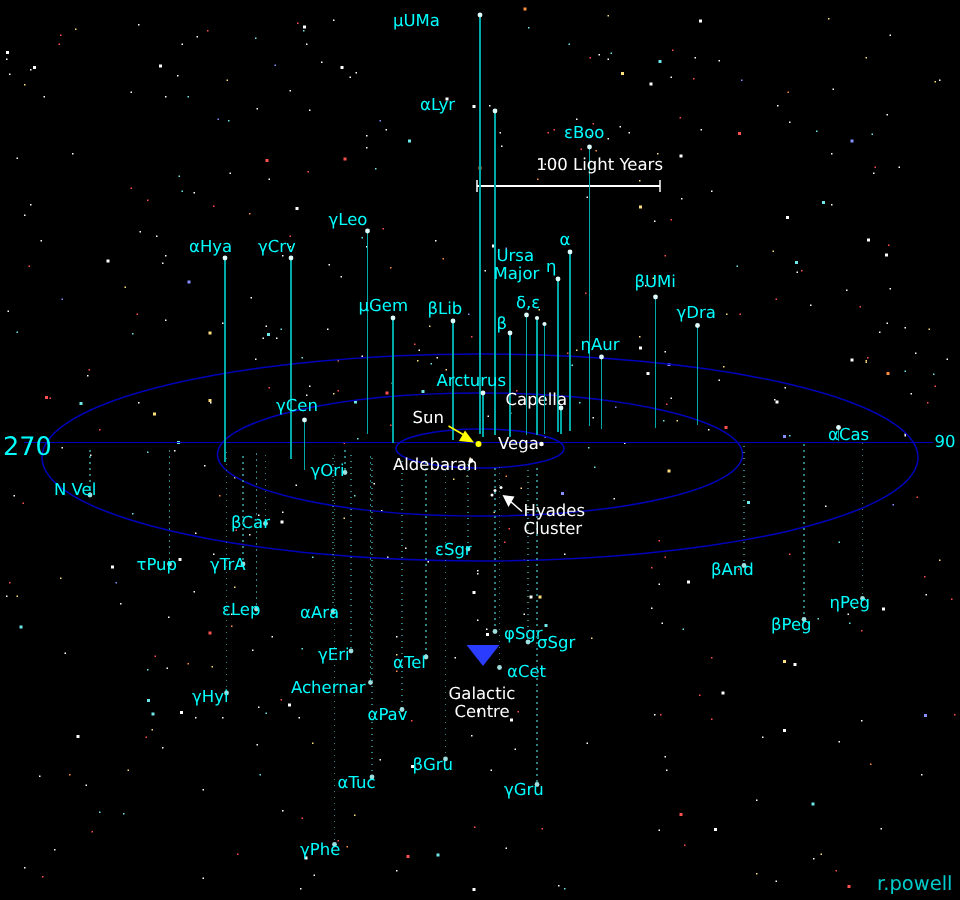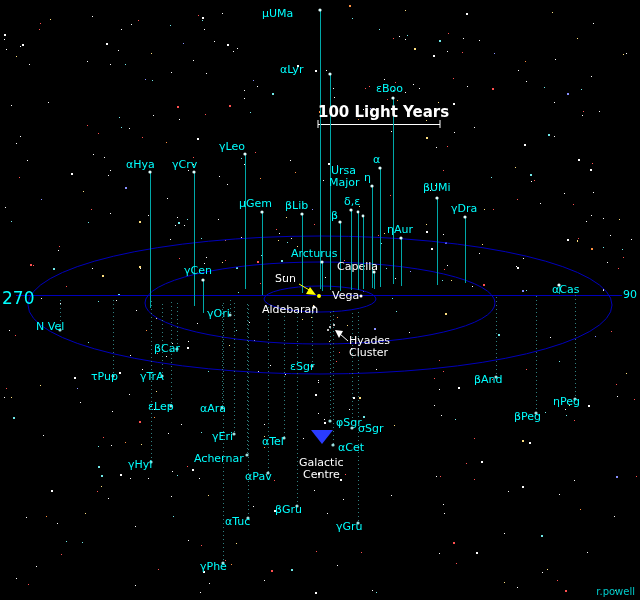--- a/index.html
+++ b/index.html
@@ -5,22 +5,22 @@
   html,body{margin:0;padding:0;background:#000;}
   .stage{
     position:relative;width:640px;height:600px;background:#000;overflow:hidden;
     font-family:"DejaVu Sans",sans-serif;
   }
   .stage svg{position:absolute;left:0;top:0;}
   svg text{font-family:"DejaVu Sans",sans-serif;font-size:11px;}
   .overlay{position:absolute;pointer-events:none;white-space:nowrap;}
   .axis-left{left:2px;top:288px;color:#00ffff;font-size:17px;}
   .axis-right{right:3px;top:288px;color:#00ffff;font-size:11px;}
-  .scale-label{left:318px;top:103px;width:124px;text-align:center;color:#ffffff;font-size:15px;font-weight:bold;}
-  .credit{right:5px;bottom:3px;color:#00cccc;font-size:10px;}
+  .scale-label{left:318px;top:103px;width:124px;text-align:right;color:#ffffff;font-size:11px;}
+  .credit{right:5px;bottom:3px;color:#00cccc;font-size:13px;}
 </style>
 </head>
 <body>
 
 <div class="stage">
   <svg id="map" width="640" height="600" viewBox="0 0 640 600">
       <g>
         <rect x="119" y="117" width="1" height="1" fill="#70e8e8"></rect>
         <rect x="276" y="229" width="1" height="1" fill="#ff5050"></rect>
         <rect x="347" y="325" width="1" height="1" fill="#ffe080"></rect>

